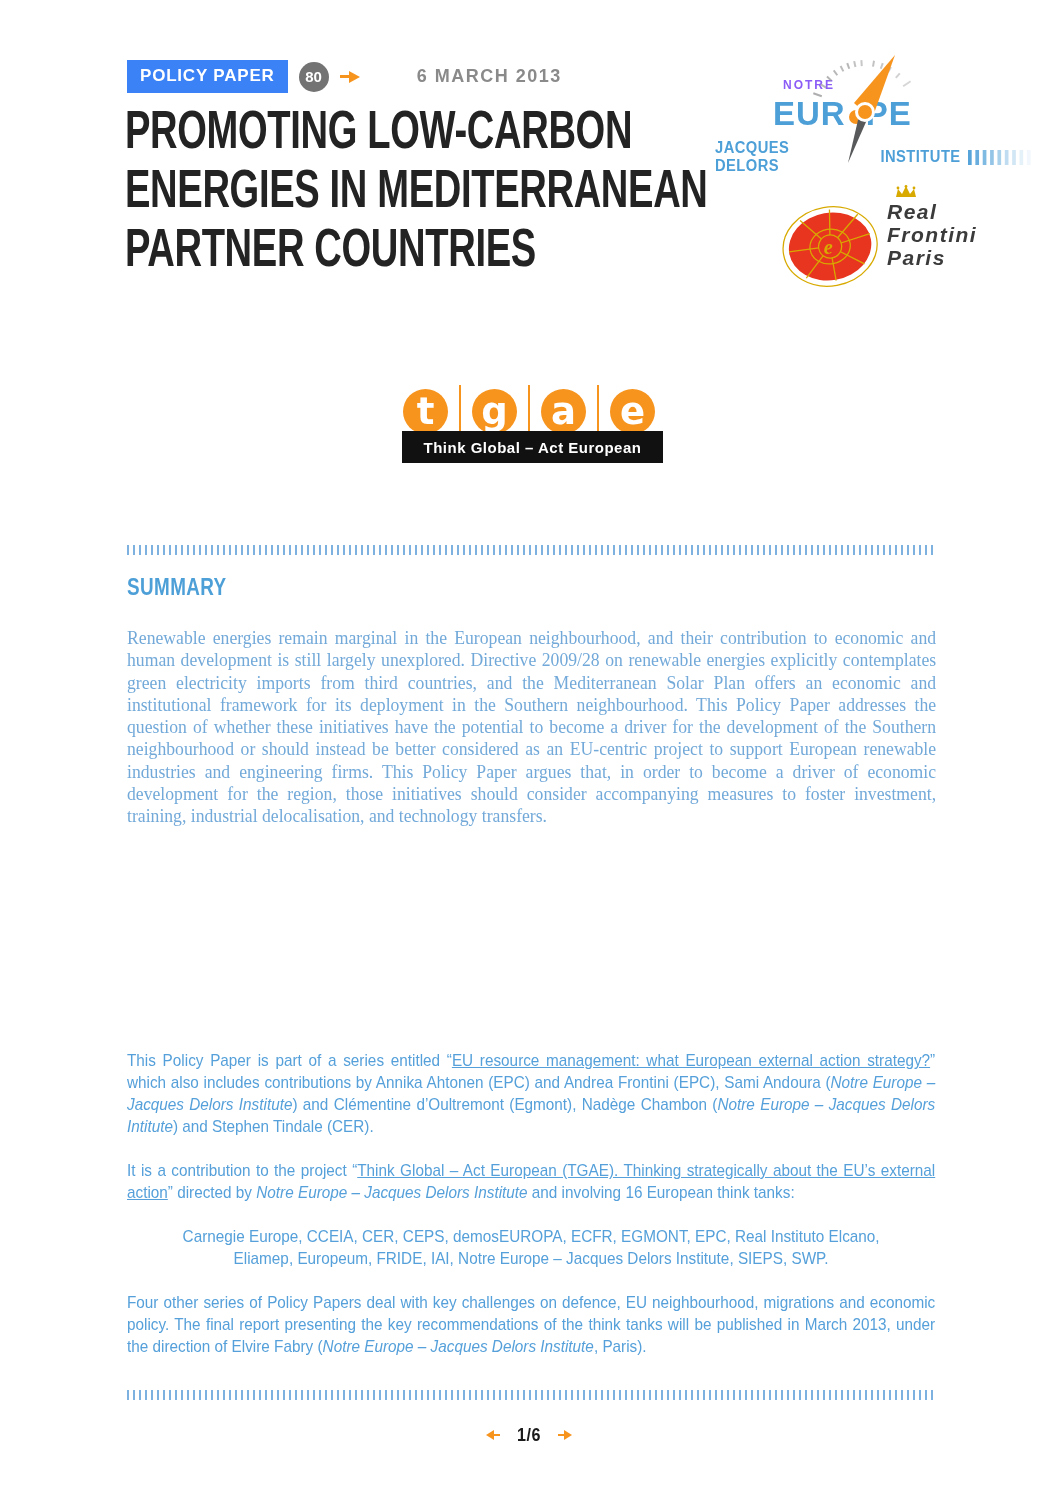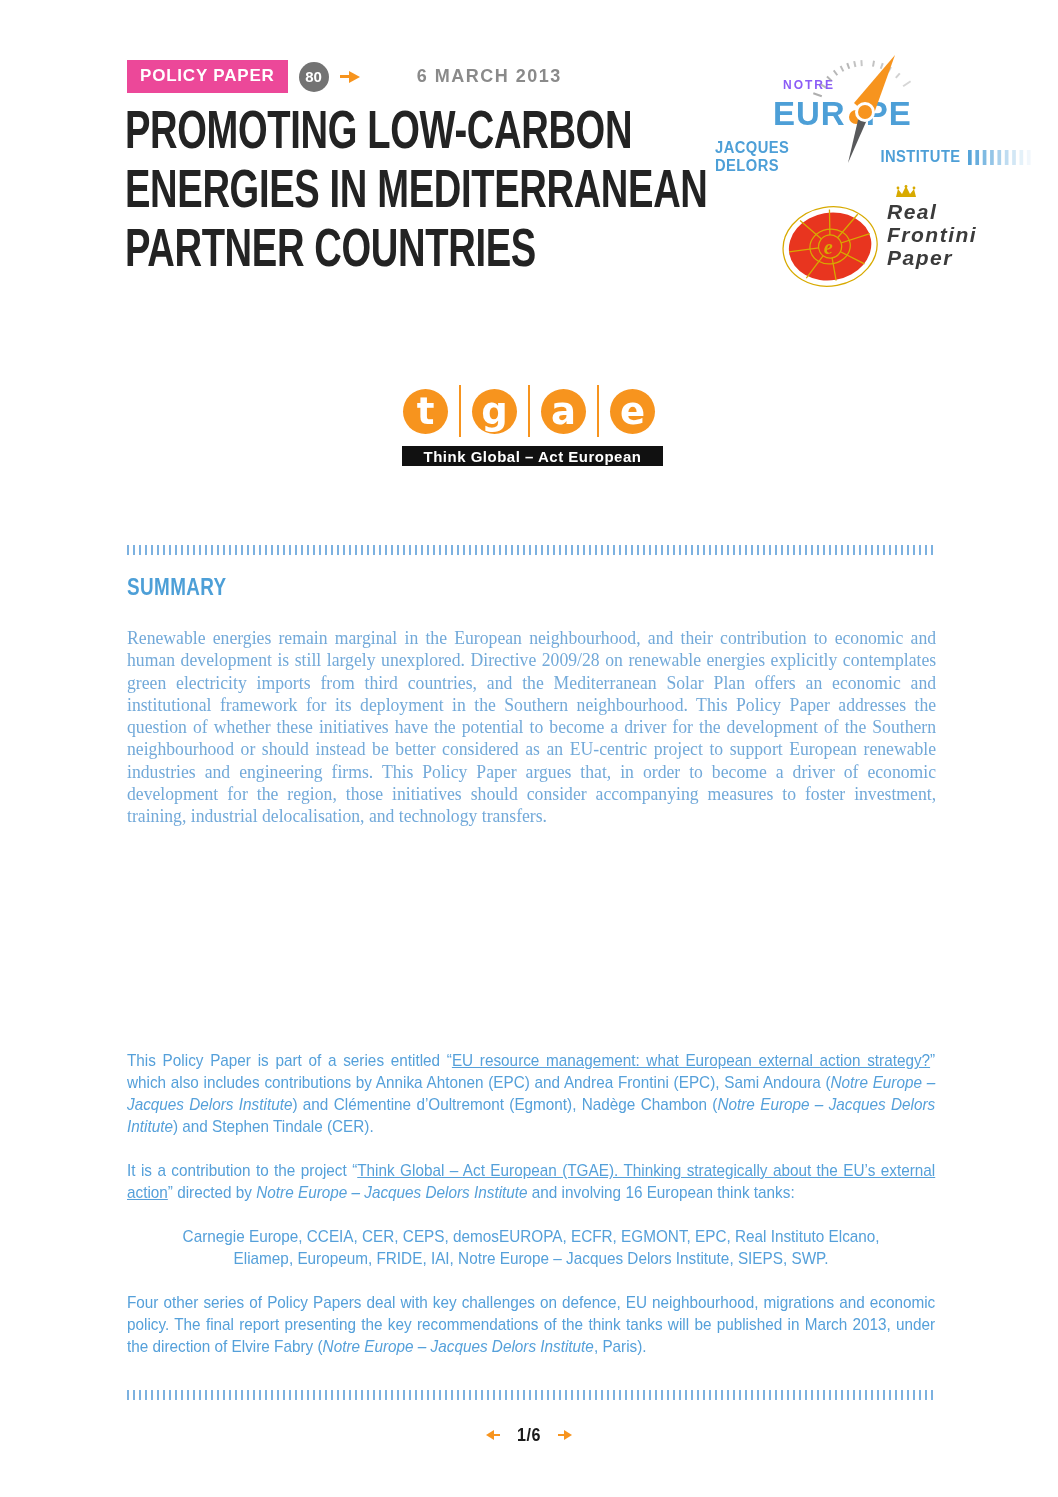--- a/index.html
+++ b/index.html
@@ -1,21 +1,21 @@
 <!DOCTYPE html>
 <html><head>
 <meta charset="utf-8">
 <style>
   html,body{margin:0;padding:0;background:#ffffff;}
   .page{position:relative;width:1058px;height:1497px;background:#ffffff;overflow:hidden;
         font-family:"Liberation Sans",sans-serif;}
 
   
   .badge-row{position:absolute;left:127px;top:60px;display:flex;align-items:center;gap:11px;}
-  .policy-badge{background:#ec4899;color:#ffffff;font-weight:700;font-size:17px;
+  .policy-badge{background:#3b82f6;color:#ffffff;font-weight:700;font-size:17px;
                 letter-spacing:.8px;padding:6px 13px 7px 13px;}
   .issue-circle{width:30px;height:30px;border-radius:50%;background:#737373;color:#ffffff;
                 font-weight:700;font-size:15px;display:flex;align-items:center;justify-content:center;}
   .flag-arrow{display:flex;align-items:center;}
   .flag-tail{width:9px;height:3px;background:#f7941e;}
   .flag-tri{width:0;height:0;border-left:11px solid #f7941e;border-top:6px solid transparent;
             border-bottom:6px solid transparent;}
   .date-label{color:#8a8a8a;font-weight:700;font-size:18px;letter-spacing:1.5px;margin-left:46px;}
 
   
@@ -54,21 +54,21 @@
                font-style:italic;font-weight:700;color:#3b3b3b;font-size:21px;line-height:23px;
                letter-spacing:1.5px;}
 
   
   .tgae{position:absolute;left:395px;top:383px;width:272px;height:84px;}
   .tgae-circles{position:absolute;left:8px;top:2px;display:flex;align-items:center;}
   .tgae-circle{width:45px;height:45px;border-radius:50%;background:#f7941e;color:#ffffff;
                font-weight:700;font-size:37px;display:flex;align-items:center;justify-content:center;
                font-family:"DejaVu Sans",sans-serif;}
   .tgae-sep{width:2px;height:52px;background:#f7941e;margin:0 11px;}
-  .tgae-bar{position:absolute;left:7px;top:63px;width:261px;height:20px;background:#111111;
+  .tgae-bar{position:absolute;left:7px;top:48px;width:261px;height:32px;background:#111111;
             color:#ffffff;font-weight:700;font-size:15px;letter-spacing:.5px;
             display:flex;align-items:center;justify-content:center;}
 
   
   .tick-divider{position:absolute;left:127px;width:810px;height:10px;
     background-image:repeating-linear-gradient(90deg,#7cb1e0 0px,#7cb1e0 2px,transparent 2px,transparent 6px);}
   .divider-top{top:545px;}
   .divider-bottom{top:1390px;}
 
   
@@ -189,21 +189,21 @@
     </svg>
     <svg class="elcano-crown" width="26" height="14" viewBox="0 0 26 14">
       <path d="M3,12 L5,4 L9,9 L13,1 L17,9 L21,4 L23,12 Z" fill="#d8aa00"></path>
       <circle cx="5" cy="3" r="1.4" fill="#d8aa00"></circle>
       <circle cx="13" cy="1.5" r="1.4" fill="#d8aa00"></circle>
       <circle cx="21" cy="3" r="1.4" fill="#d8aa00"></circle>
     </svg>
     <div class="elcano-text">
       <div>Real</div>
       <div>Frontini</div>
-      <div>Paper</div>
+      <div>Paris</div>
     </div>
   </div>
 
   <div class="tgae">
     <div class="tgae-circles">
       <span class="tgae-circle">t</span>
       <span class="tgae-sep"></span>
       <span class="tgae-circle">g</span>
       <span class="tgae-sep"></span>
       <span class="tgae-circle">a</span>

